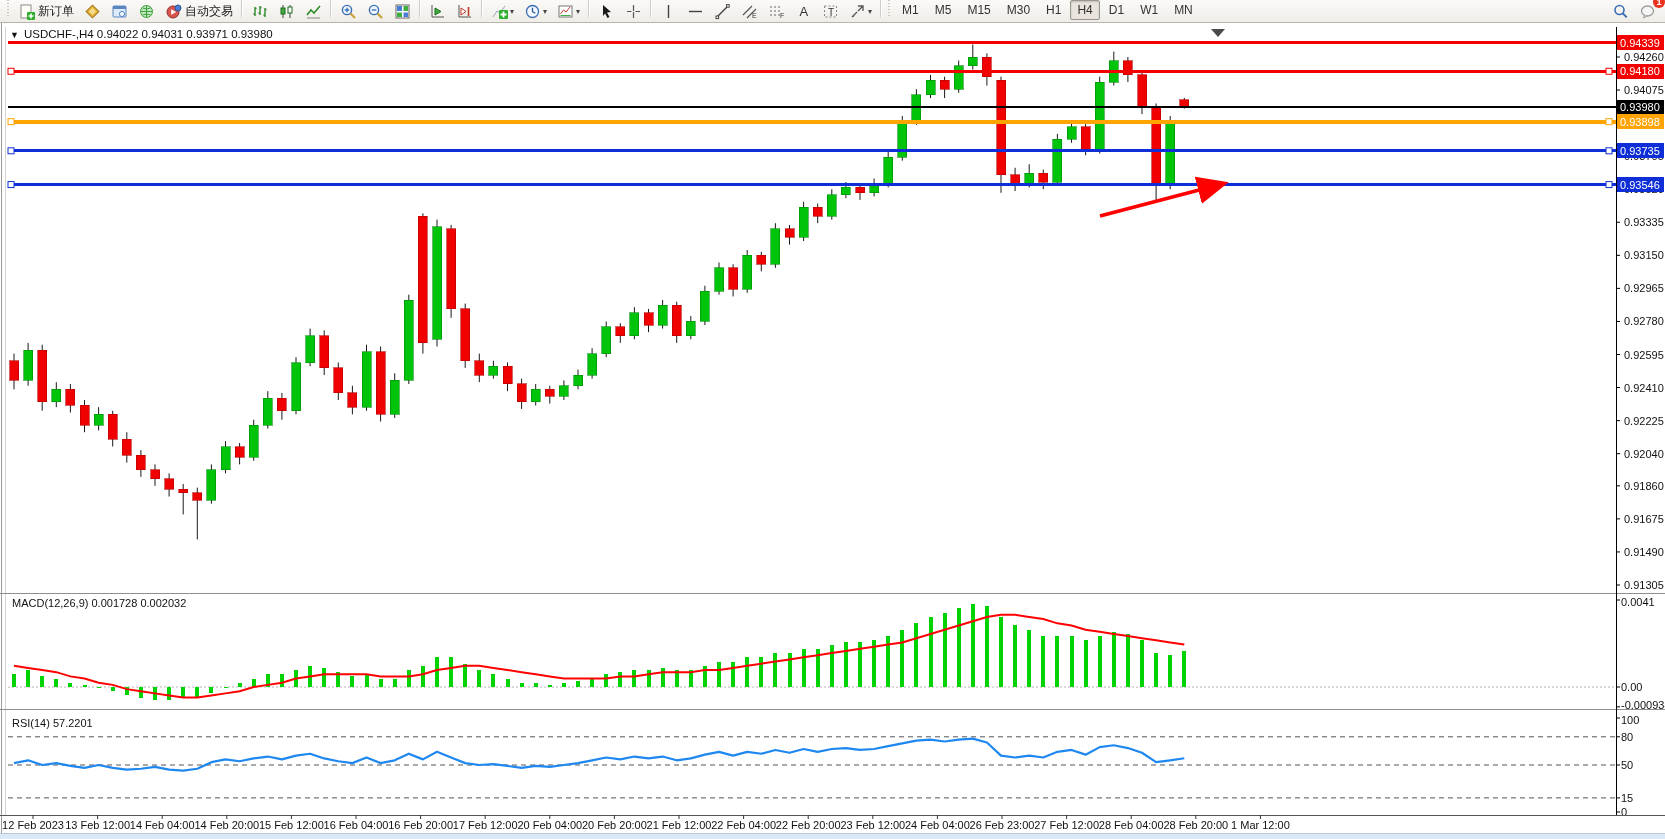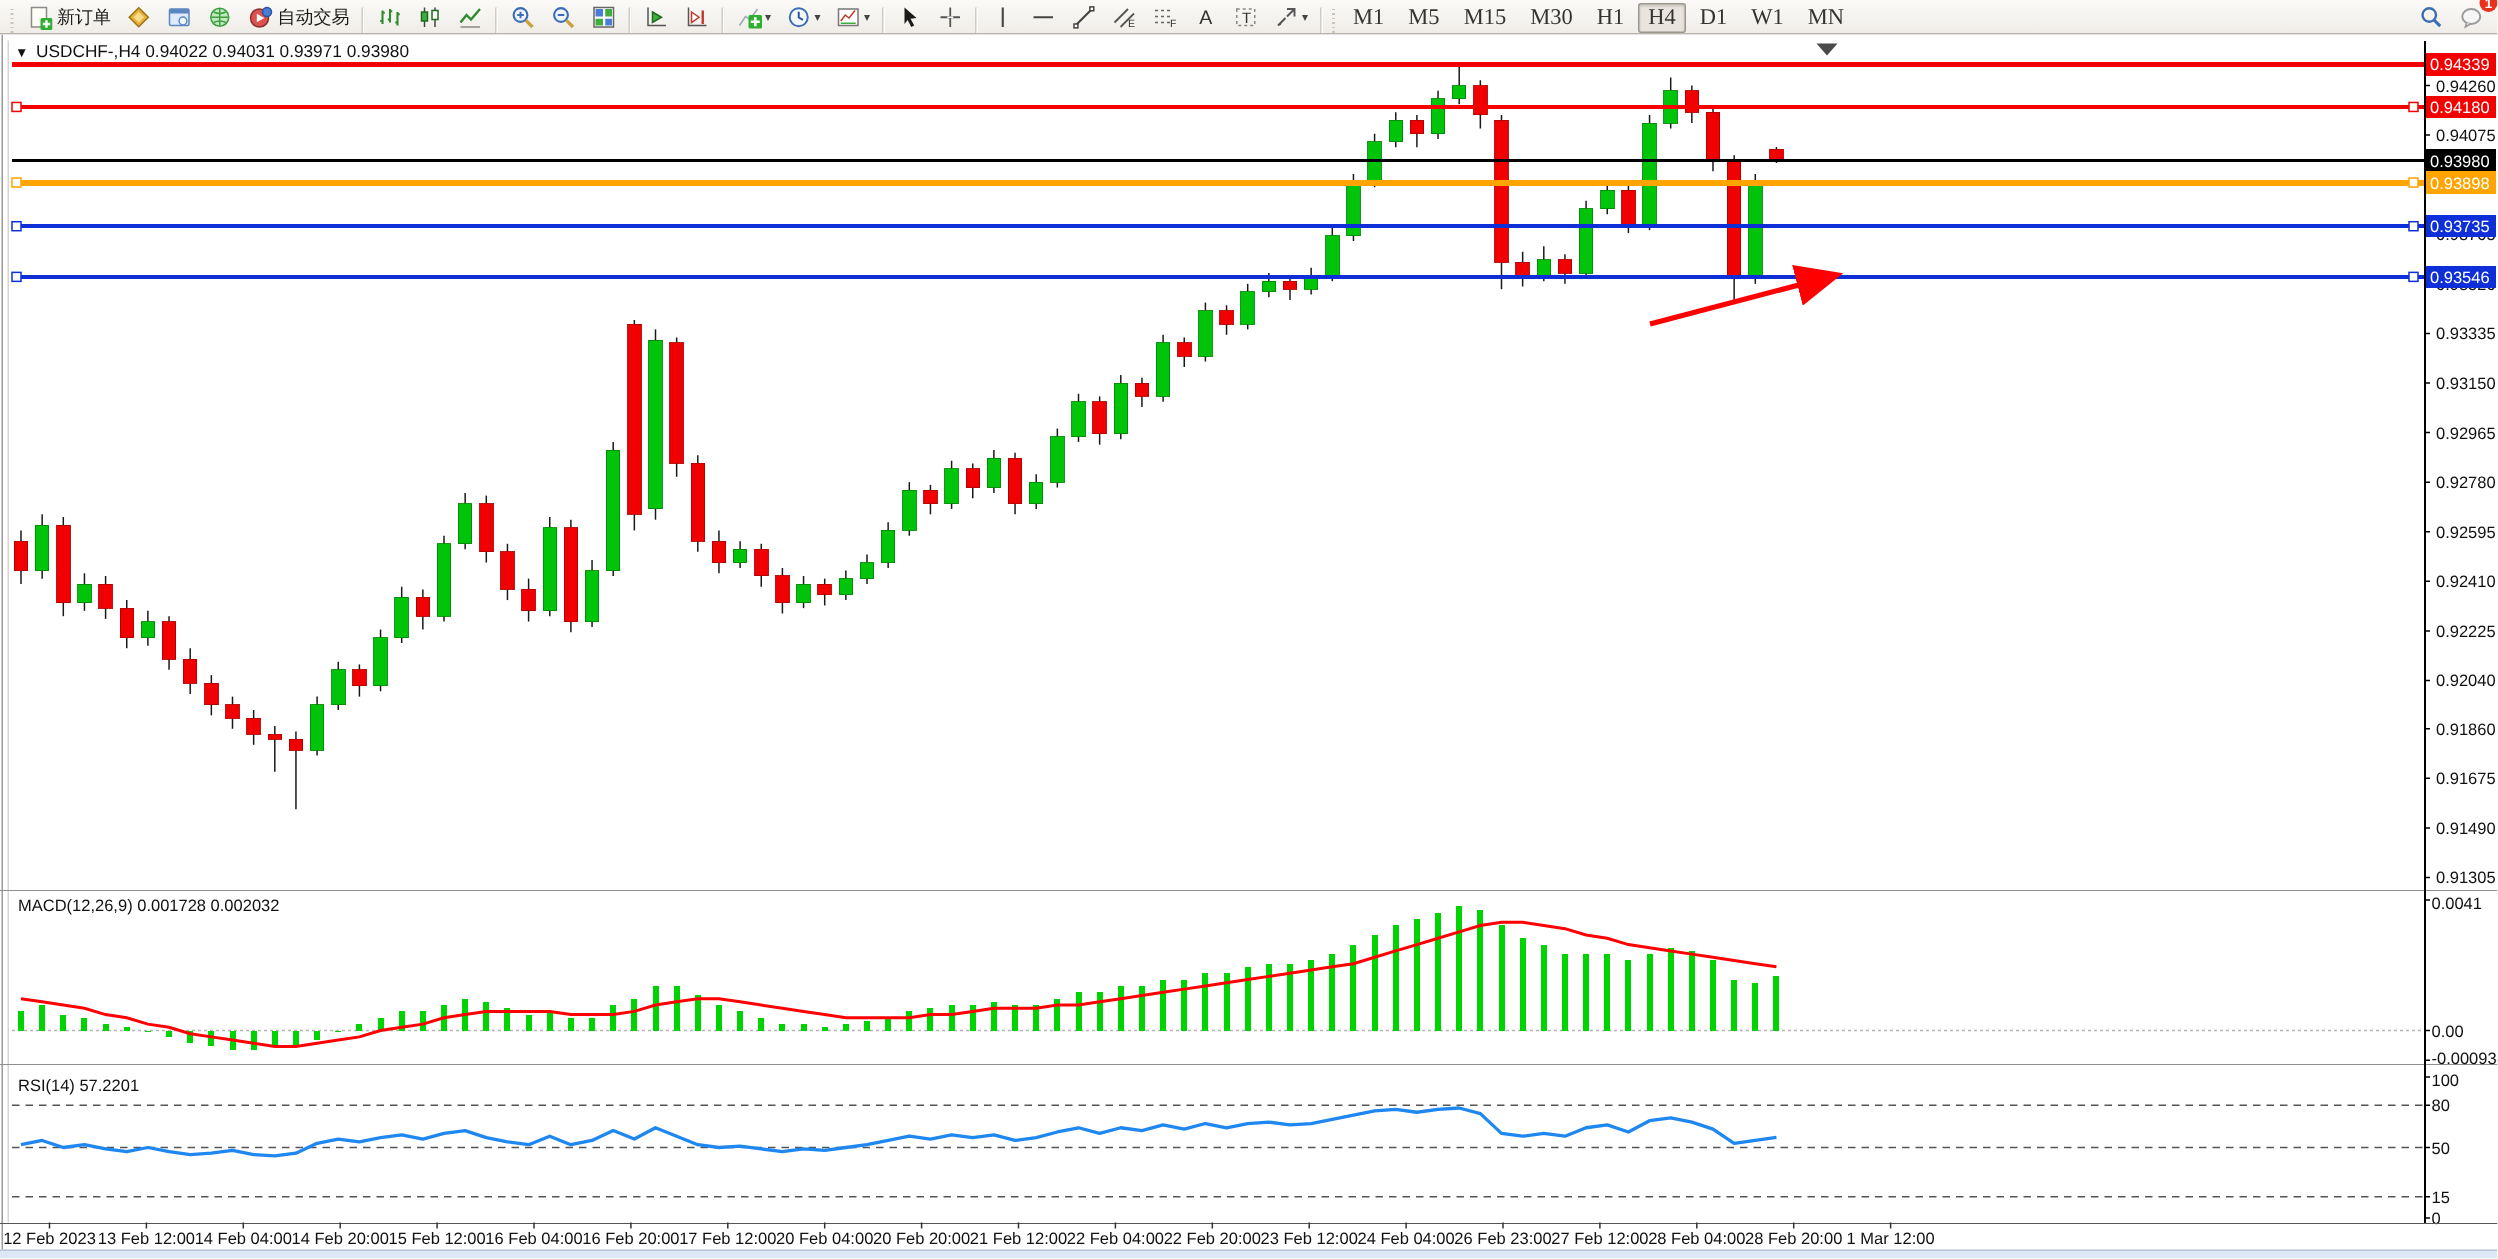--- a/index.html
+++ b/index.html
@@ -1,31 +1,31 @@
 <!DOCTYPE html>
 <html><head>
 <meta charset="utf-8">
 <style>
   html,body{margin:0;padding:0;background:#fff;width:1665px;height:839px;overflow:hidden;
     font-family:"Liberation Sans",sans-serif;-webkit-font-smoothing:none;}
   .app{position:relative;width:1665px;height:839px;background:#fff;}
   
   .toolbar{position:absolute;left:0;top:0;width:1665px;height:23px;
     background:linear-gradient(#fbfaf8,#f0ede8);border-bottom:1px solid #b9b5ae;
-    display:flex;align-items:flex-end;box-sizing:border-box;padding:0 4px;white-space:nowrap;}
+    display:flex;align-items:flex-start;box-sizing:border-box;padding:0 4px;white-space:nowrap;}
   .tb-grip{width:5px;height:16px;margin:0 2px;
     background-image:repeating-linear-gradient(#c9c5bd 0 1px,transparent 1px 3px);
     background-size:2px 100%;background-repeat:repeat-y;background-position:1px 0;}
   .tb-sep{width:1px;height:17px;background:#cfccc5;border-right:1px solid #fff;margin:0 3px;}
   .tb-btn{height:20px;display:inline-flex;align-items:center;justify-content:center;
     padding:0 3px;margin:0 1px;border:1px solid transparent;border-radius:2px;cursor:default;}
   .tb-btn .lbl{font-size:12px;color:#1a1a1a;margin-left:3px;}
   .tb-btn .caret{font-size:8px;color:#444;margin-left:2px;}
   .tf-btn{height:18px;display:inline-flex;align-items:center;padding:0 6px;margin:0 1px;
-    font-size:15px;color:#333;border:1px solid transparent;border-radius:2px;font-family:Liberation Serif, serif;}
+    font-size:12px;color:#333;border:1px solid transparent;border-radius:2px;}
   .tf-btn.active{background:#e9e5de;border:1px solid #9a968e;box-shadow:inset 0 1px 2px rgba(0,0,0,.18);}
   .tb-right{margin-left:auto;display:flex;align-items:center;}
   .badge{position:absolute;top:-5px;right:-6px;min-width:12px;height:12px;border-radius:7px;
     background:#e8321e;color:#fff;font-size:9px;line-height:12px;text-align:center;
     padding:0 2px;box-sizing:border-box;font-weight:bold;}
   .icon-wrap{position:relative;display:inline-flex;align-items:center;}
   svg text{font-family:"Liberation Sans",sans-serif;}
 </style>
 </head>
 <body>

